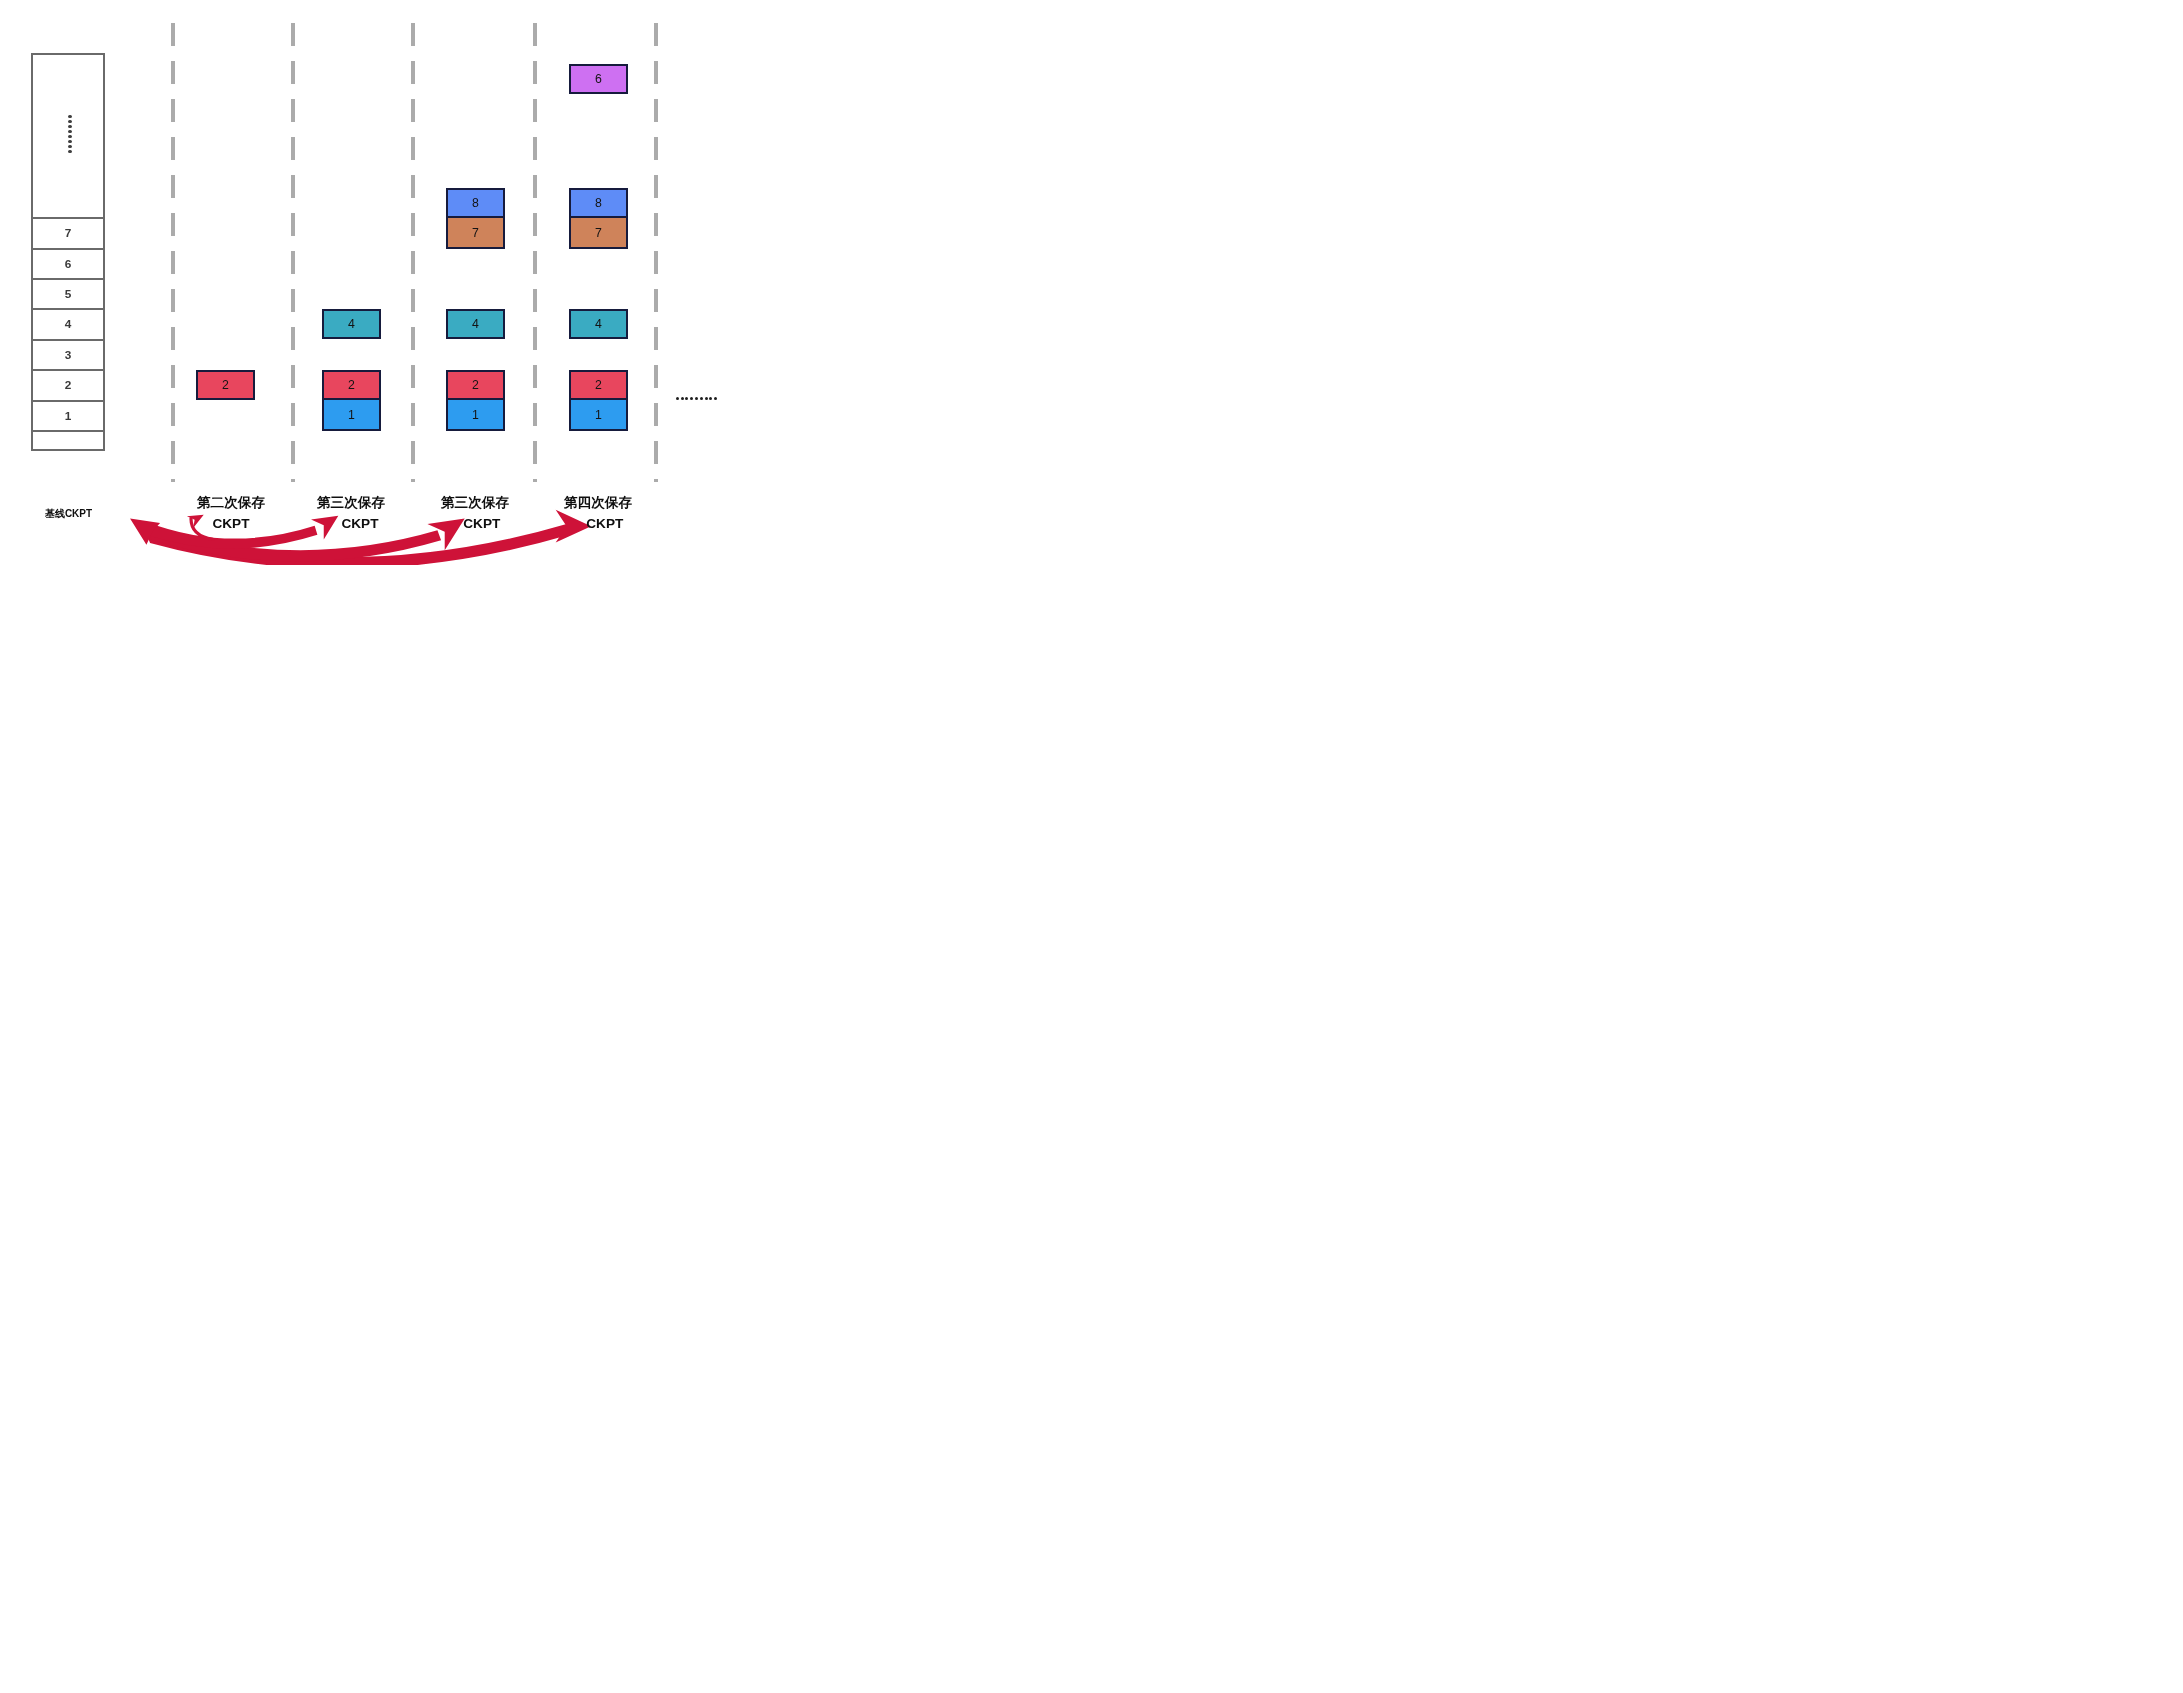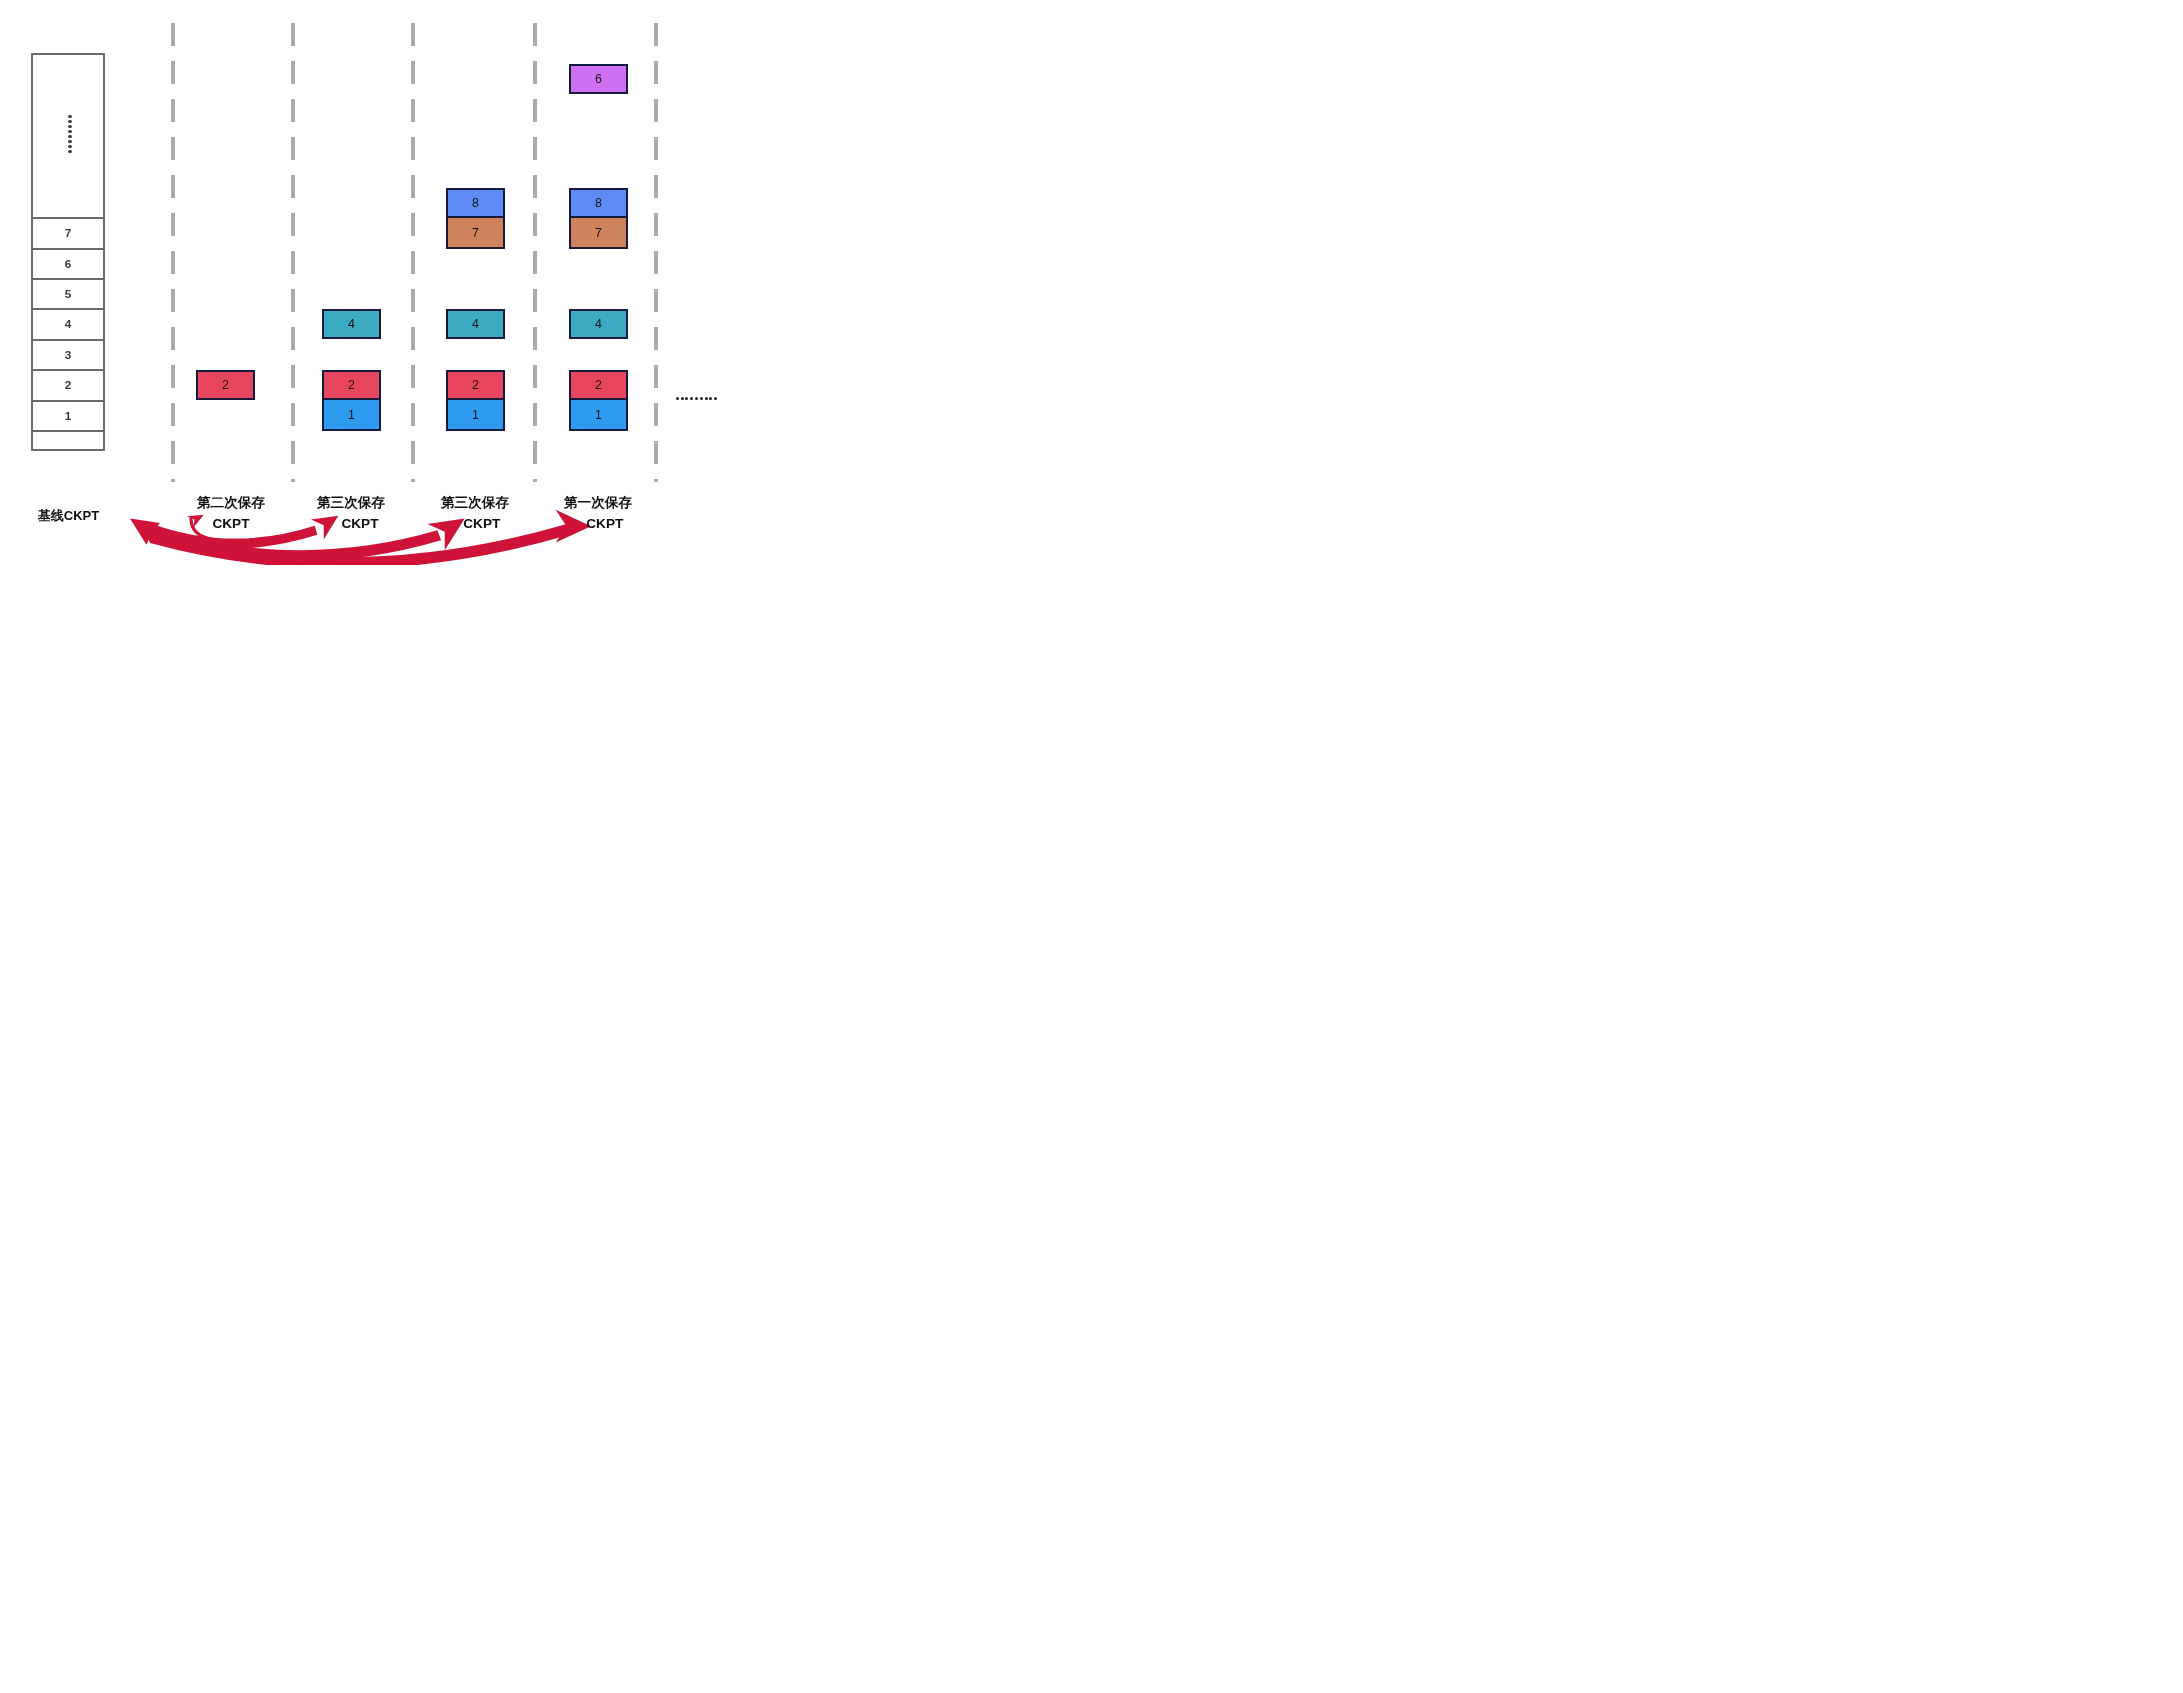--- a/index.html
+++ b/index.html
@@ -14,21 +14,21 @@
   .base-line{position:absolute;left:0;width:100%;height:2.3px;background:#6A6A6A;}
   .base-num{position:absolute;left:0;width:100%;text-align:center;
     font-size:11.8px;font-weight:bold;color:#3A3A3A;}
   .vdot{position:absolute;width:3.6px;height:3.2px;border-radius:50%;background:#3F3F3F;}
   .hdot{position:absolute;width:3.2px;height:3.2px;border-radius:50%;background:#1E1E1E;}
   .block{position:absolute;width:59px;box-sizing:border-box;border:2.3px solid #161B3D;
     display:flex;align-items:center;justify-content:center;
     font-size:12.3px;color:#141414;}
   .col-label{position:absolute;width:136px;text-align:center;font-size:13.6px;
     font-weight:bold;color:#0F0F0F;line-height:15.5px;}
-  #baseline-label{position:absolute;text-align:center;font-size:13px;font-weight:bold;color:#0F0F0F;}
+  #baseline-label{position:absolute;text-align:center;font-size:10px;font-weight:bold;color:#0F0F0F;}
   svg{position:absolute;left:0;top:0;}
 </style>
 </head>
 <body>
 
 <div id="canvas">
 
   <div class="dash-line" style="left:171px;"></div>
   <div class="dash-line" style="left:291px;"></div>
   <div class="dash-line" style="left:411px;"></div>
@@ -88,21 +88,21 @@
   </div>
   <div class="col-label" style="left:283px;top:495px;">
     <div>第三次保存</div>
     <div style="margin-top:5.9px;margin-left:18px;">CKPT</div>
   </div>
   <div class="col-label" style="left:407px;top:495px;">
     <div>第三次保存</div>
     <div style="margin-top:5.9px;margin-left:13.6px;">CKPT</div>
   </div>
   <div class="col-label" style="left:530px;top:495px;">
-    <div>第一次保存</div>
+    <div>第四次保存</div>
     <div style="margin-top:5.9px;margin-left:13.6px;">CKPT</div>
   </div>
 
   <div id="right-dots"></div>
 <div class="block" style="left: 196px; top: 370px; height: 30px; background: rgb(232, 70, 94);">2</div>
     <div class="block" style="left: 322px; top: 309px; height: 30px; background: rgb(58, 171, 194);">4</div>
     <div class="block" style="left: 322px; top: 370px; height: 30px; background: rgb(232, 70, 94);">2</div>
     <div class="block" style="left: 322px; top: 398px; height: 33px; background: rgb(45, 156, 240);">1</div>
     <div class="block" style="left: 446px; top: 188px; height: 30px; background: rgb(94, 140, 247);">8</div>
     <div class="block" style="left: 446px; top: 216px; height: 33px; background: rgb(207, 131, 90);">7</div>

